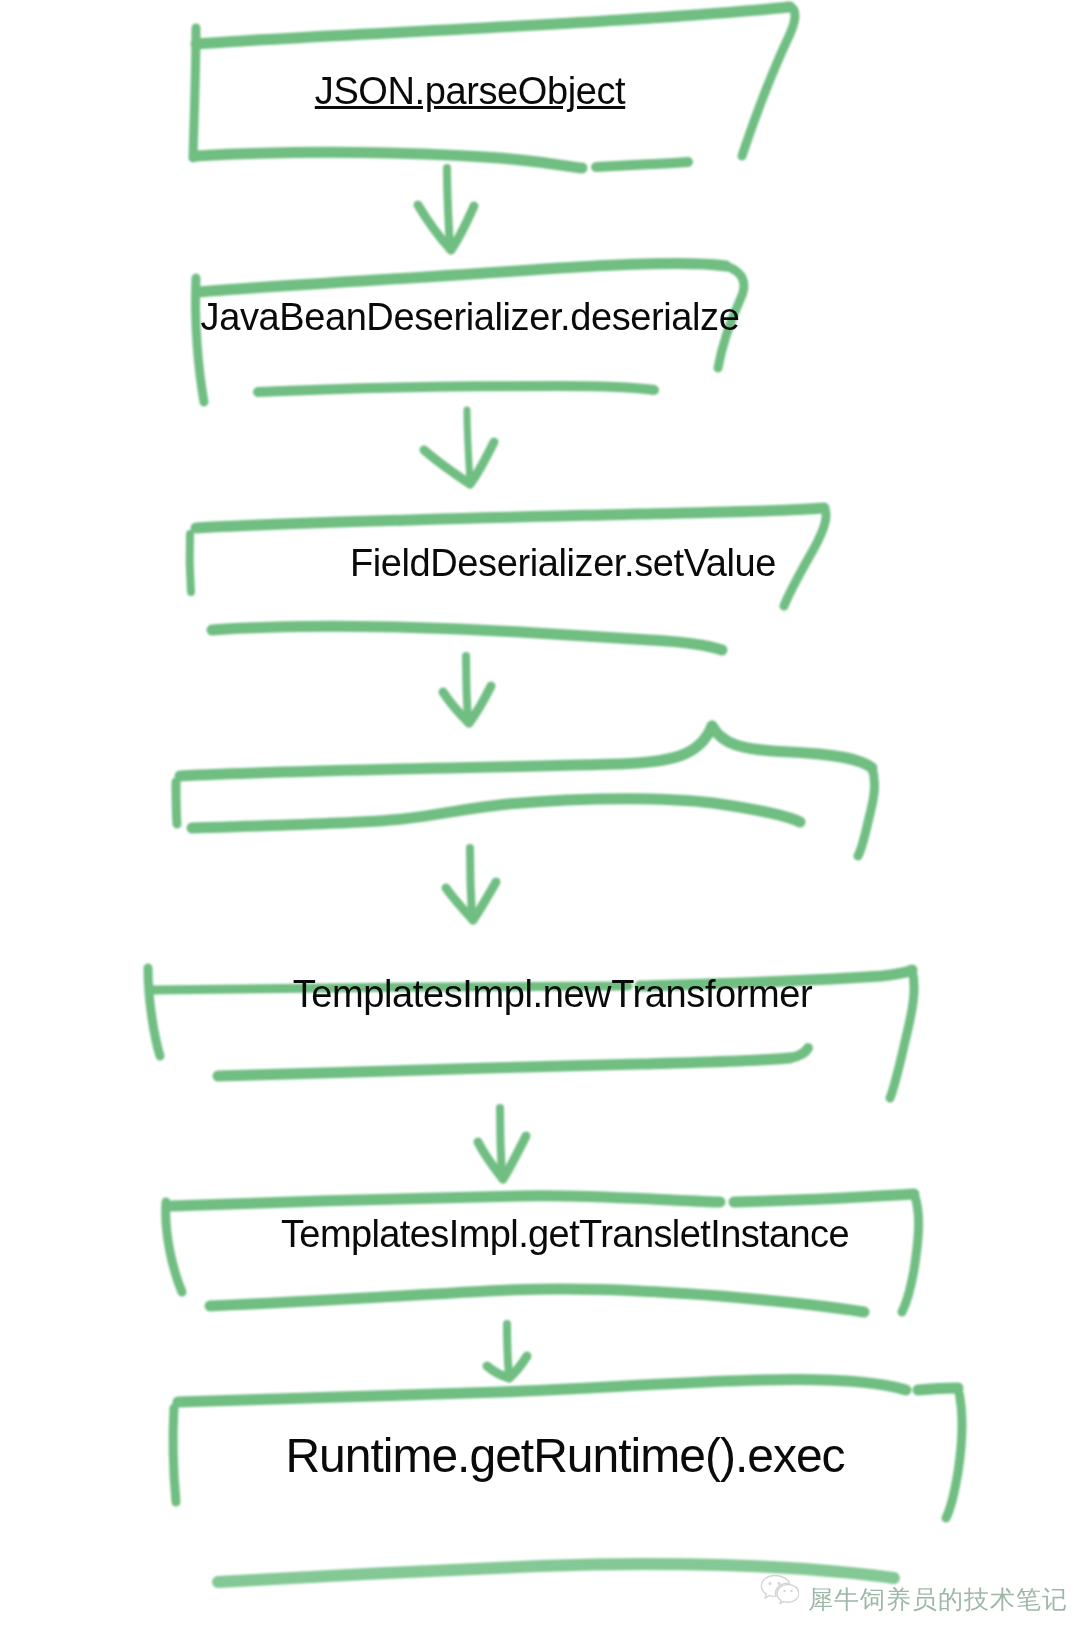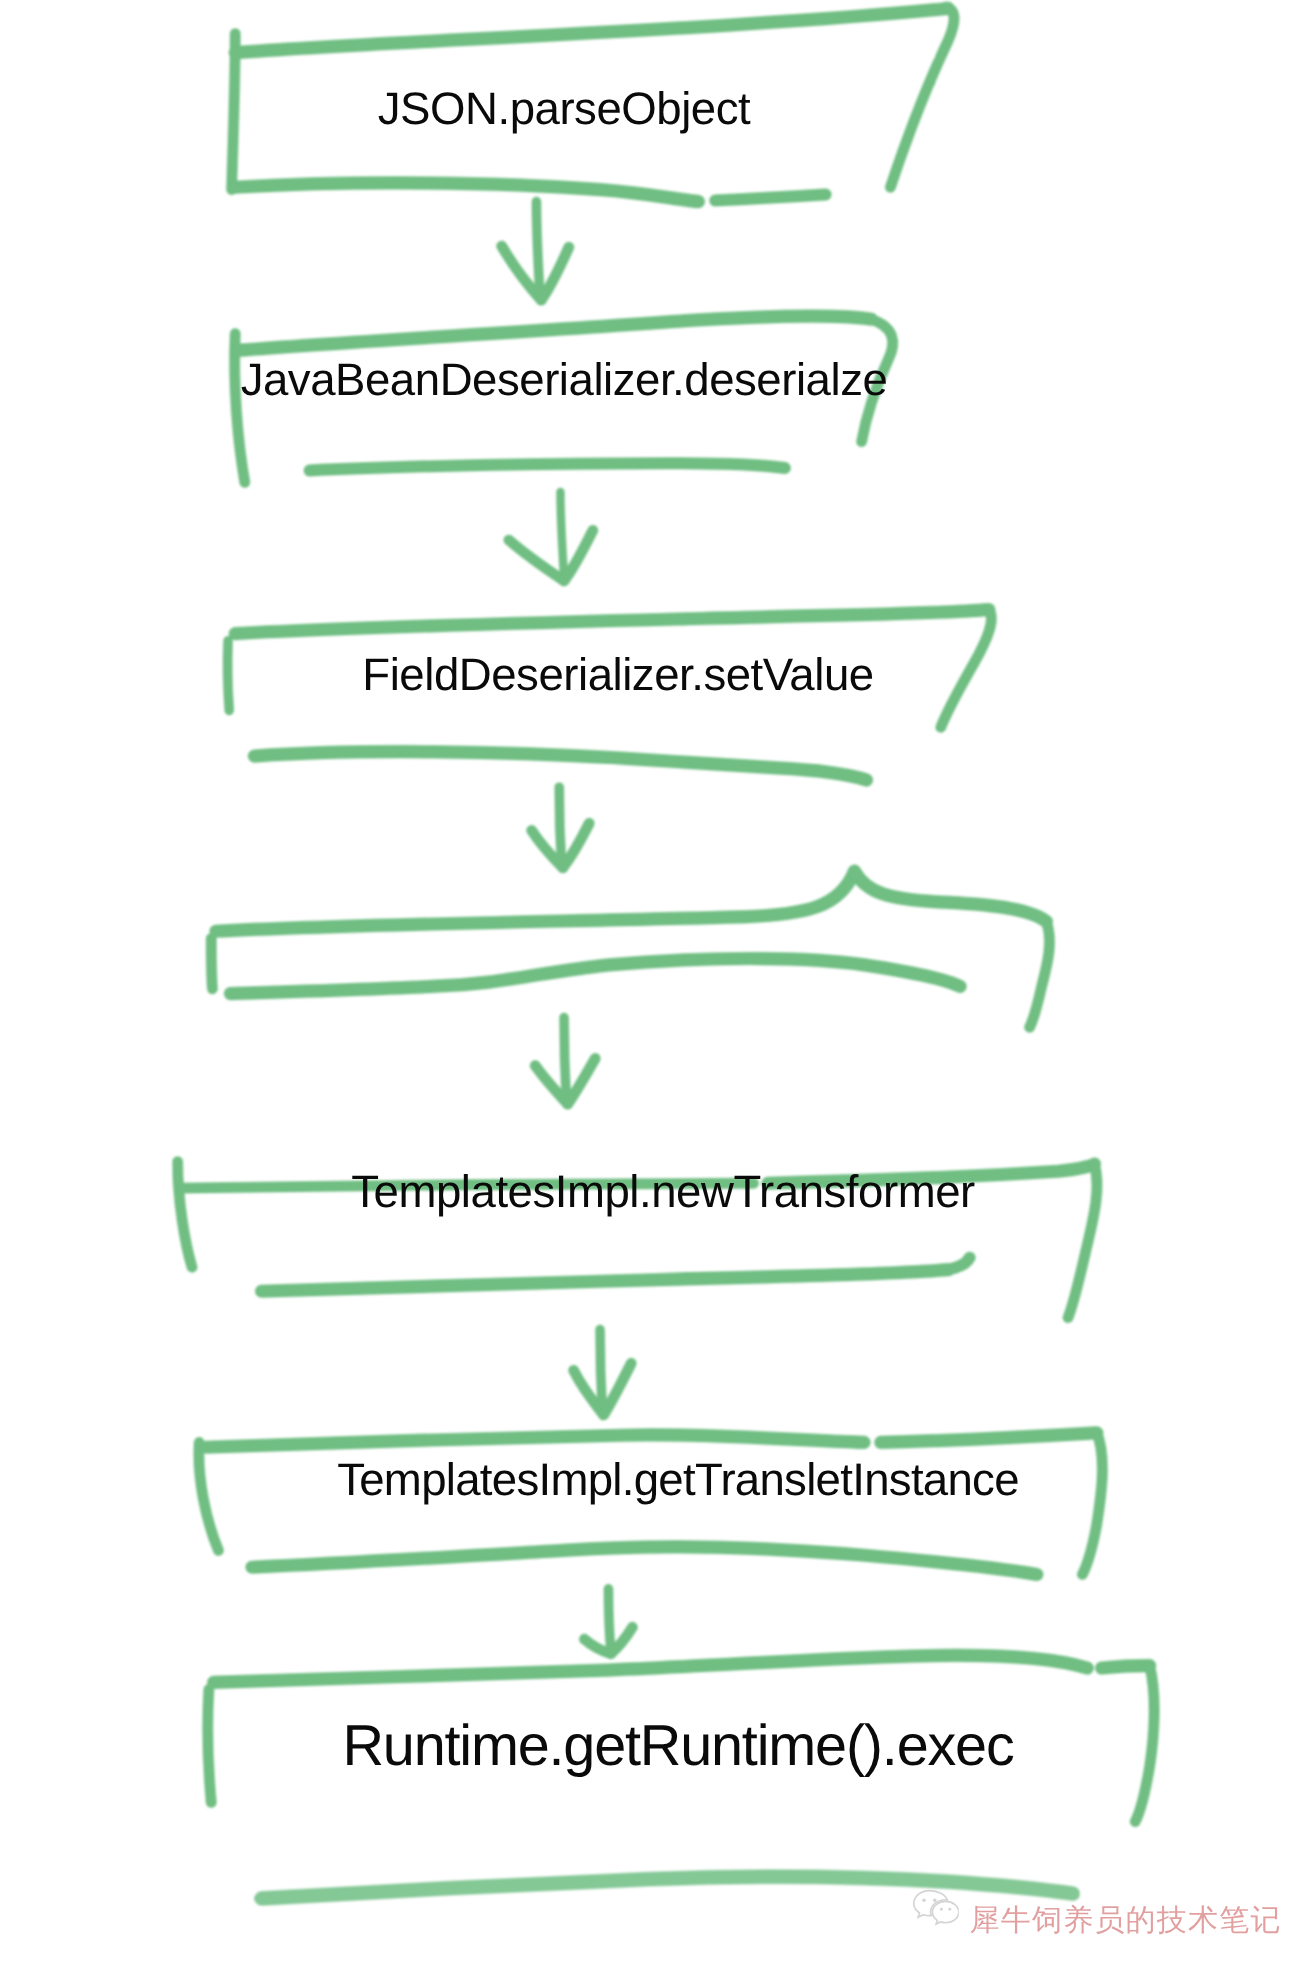--- a/index.html
+++ b/index.html
@@ -25,41 +25,41 @@
   .node-label {
     position: absolute;
     color: #0a0a0a;
     font-family: "Liberation Sans", sans-serif;
     font-weight: 400;
     white-space: nowrap;
     letter-spacing: -0.4px;
     text-align: center;
     line-height: 1;
   }
-  .n1 { left: 0; top: 72px; width: 940px; font-size: 38px; }
+  .n1 { left: 0; top: 72px; width: 940px; font-size: 38px; text-decoration: underline; }
   .n2 { left: 0; top: 298px; width: 940px; font-size: 38px; }
-  .n3 { left: 0; top: 544px; width: 1030px; font-size: 38px; }
+  .n3 { left: 0; top: 544px; width: 1030px; font-size: 38px; padding-left: 48px; }
   .n4 { left: 0; top: 762px; width: 1060px; font-size: 40px; letter-spacing: -1px; }
   .n5 { left: 0; top: 975px; width: 1105px; font-size: 38px; }
   .n6 { left: 0; top: 1215px; width: 1130px; font-size: 38px; letter-spacing: -0.6px; }
   .n7 { left: 0; top: 1432px; width: 1130px; font-size: 48px; letter-spacing: -1px; }
 
   .watermark {
     position: absolute;
     right: 12px;
     bottom: 22px;
     display: flex;
     align-items: center;
     gap: 9px;
     opacity: 0.42;
   }
   .wm-text {
     font-family: Liberation Sans, sans-serif;
     font-size: 25px;
-    color: #b91c1c;
+    color: #14532d;
     white-space: nowrap;
     letter-spacing: 1px;
     margin-top: 20px;
   }
   .wm-icon { width: 40px; height: 34px; display: block; }
 </style>
 </head>
 <body>
 
 <div id="stage">

